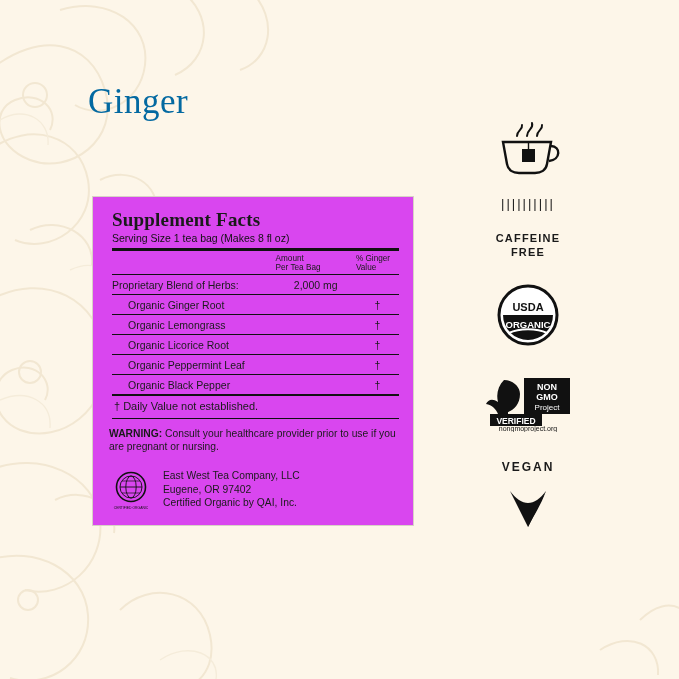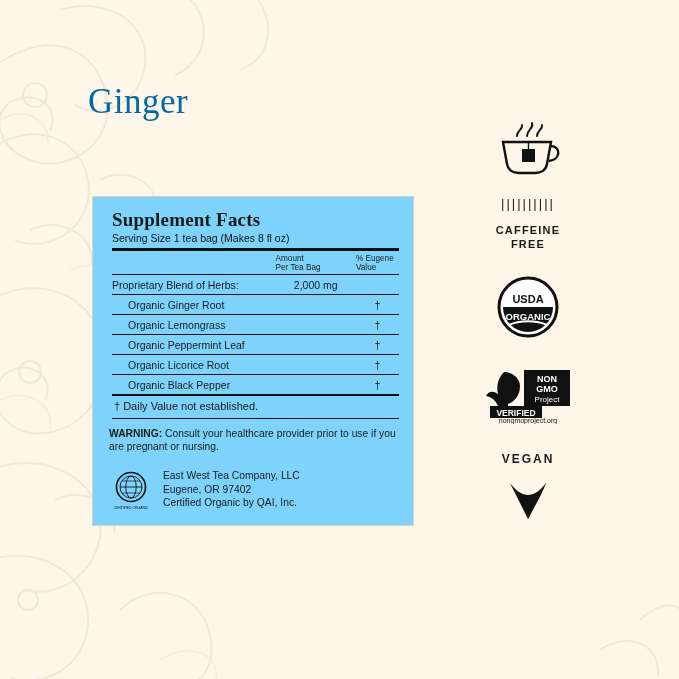--- a/index.html
+++ b/index.html
@@ -26,21 +26,21 @@
     letter-spacing: 0.5px;
     color: #0369a1;
     z-index: 3;
   }
 
   
   .panel {
     position: absolute;
     left: 92px; top: 196px;
     width: 322px; height: 330px;
-    background: #7dd3fc;
+    background: #d946ef;
     border: 1px solid #d8d2c5;
     z-index: 3;
     padding: 12px 14px 10px 14px;
   }
   .sf-title {
     font-family: "Liberation Serif", serif;
     font-size: 19px;
     font-weight: bold;
     letter-spacing: 0.2px;
     margin: 0 0 1px 5px;
@@ -110,21 +110,21 @@
     width: 120px;
     z-index: 3;
     text-align: center;
   }
   .icon-block { margin-bottom: 24px; }
   .icon-caption {
     font-size: 11px;
     font-weight: bold;
     letter-spacing: 1.2px;
     line-height: 1.3;
-    margin-top: 12px;
+    margin-top: 20px;
   }
   .dashes {
     letter-spacing: 2px;
     font-size: 13px;
     margin-top: 2px;
     color: #1a1a1a;
   }
   .vegan-caption {
     font-size: 12px;
     font-weight: bold;
@@ -178,46 +178,46 @@
 
   <table class="sf">
     <tbody>
         <tr class="head-row">
       <th class="lbl"></th>
       <th class="amt">
         <div>Amount</div>
         <div>Per Tea Bag</div>
       </th>
       <th class="dv">
-        <div>% Eugene</div>
+        <div>% Ginger</div>
         <div>Value</div>
       </th>
     </tr>
     <tr>
       <td>Proprietary Blend of Herbs:</td>
       <td class="amt">2,000 mg</td>
       <td class="dv"></td>
     </tr>
     <tr>
       <td class="indent">Organic Ginger Root</td>
       <td class="amt"></td>
       <td class="dv">†</td>
     </tr>
     <tr>
       <td class="indent">Organic Lemongrass</td>
       <td class="amt"></td>
       <td class="dv">†</td>
     </tr>
     <tr>
+      <td class="indent">Organic Licorice Root</td>
+      <td class="amt"></td>
+      <td class="dv">†</td>
+    </tr>
+    <tr>
       <td class="indent">Organic Peppermint Leaf</td>
-      <td class="amt"></td>
-      <td class="dv">†</td>
-    </tr>
-    <tr>
-      <td class="indent">Organic Licorice Root</td>
       <td class="amt"></td>
       <td class="dv">†</td>
     </tr>
     <tr>
       <td class="indent">Organic Black Pepper</td>
       <td class="amt"></td>
       <td class="dv">†</td>
     </tr>
   </tbody>
     </table>

